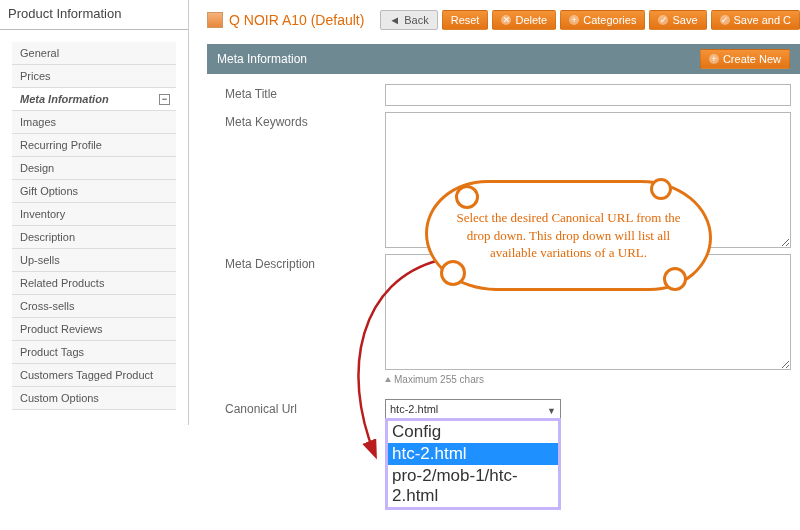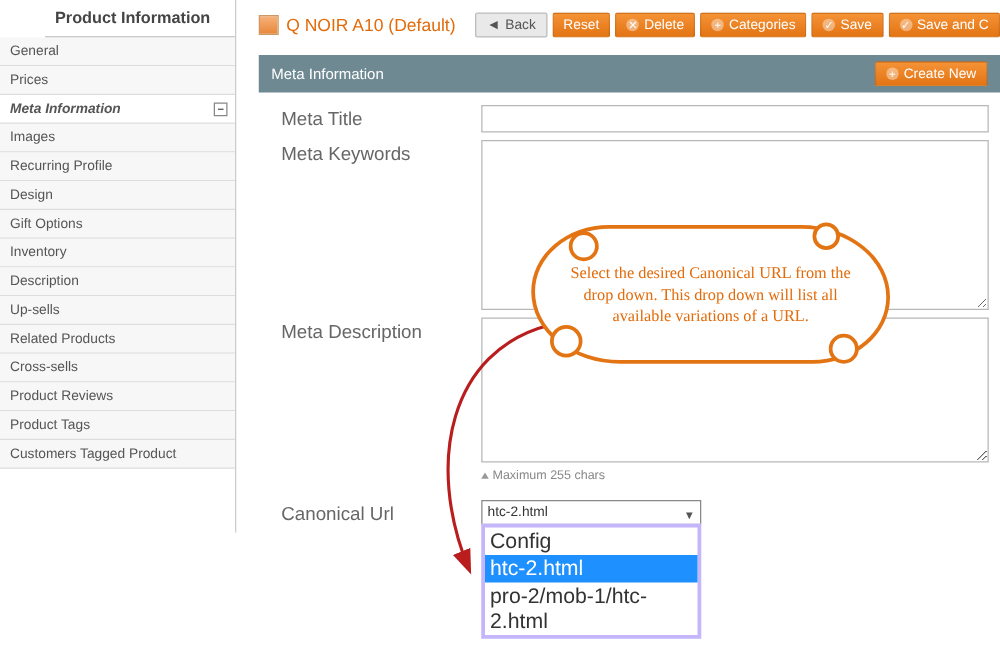--- a/index.html
+++ b/index.html
@@ -1,36 +1,36 @@
 <!DOCTYPE html>
 <html><head>
 <meta charset="utf-8">
 <style>
 body { margin:0; font-family:Arial,Helvetica,sans-serif; font-size:11px; color:#333; background:#fff; width:800px; height:530px; overflow:hidden; position:relative; }
 .layout { display:flex; }
 .sidebar { width:188px; border-right:1px solid #ccc; }
-.sidebar-title { font-weight:bold; font-size:13px; color:#444; padding:6px 8px 8px; border-bottom:1px solid #bbb;margin-left:36px; }
-.sidebar ul { list-style:none; margin:0; padding:0; }
+.sidebar-title { font-weight:normal; font-size:13px; color:#444; padding:6px 8px 8px; border-bottom:1px solid #bbb; }
+.sidebar ul { list-style:none; margin:12px; padding:0; }
 .sidebar li { border-bottom:1px solid #ddd; padding:5px 8px; color:#555; cursor:pointer; background:#f7f7f7; }
 .sidebar li.active { font-weight:bold; font-style:italic; background:#fff; position:relative; }
 .collapse { position:absolute; right:6px; top:6px; width:9px; height:9px; border:1px solid #888; font-size:9px; line-height:9px; text-align:center; color:#555; }
 .main { flex:1; padding:0 0 0 18px; }
 .header { display:flex; align-items:center; justify-content:space-between; padding:10px 0 14px; }
 .header-left { display:flex; align-items:center; gap:6px; }
 .cube { width:14px; height:14px; background:linear-gradient(#f7b27a,#e8873b); border:1px solid #c96; }
 .header-title { color:#e26b0a; font-weight:normal; font-size:14px; }
 .btn-row { display:flex; gap:4px; }
 .btn { display:inline-flex; align-items:center; gap:4px; padding:3px 8px; font-size:11px; color:#fff; border-radius:2px; cursor:pointer; border:1px solid rgba(0,0,0,.1); white-space:nowrap; }
 .btn.back { background:#e9e9e9; color:#555; border:1px solid #bbb; }
 .btn.orange { background:linear-gradient(#f49336,#e37414); }
 .circ { width:10px; height:10px; border-radius:50%; background:rgba(255,255,255,.4); display:inline-flex; align-items:center; justify-content:center; font-size:9px; color:#fff; }
 .panel-hdr { background:#6f8992; color:#fff; padding:5px 10px; font-size:12px; display:flex; justify-content:space-between; align-items:center; }
 .panel-body { padding:10px 0 0 18px; }
 .form-row { display:flex; align-items:flex-start; margin-bottom:6px; }
-.form-label { width:160px; color:#666; font-size:15px; padding-top:3px; }
+.form-label { width:160px; color:#666; font-size:12px; padding-top:3px; }
 .text-input { height:18px; border:1px solid #b7b7b7; width:400px; }
 .textarea { border:1px solid #b7b7b7; width:400px; }
 .ta-kw { height:130px; }
 .ta-desc { height:110px; }
 .helper { color:#888; font-size:10px; margin:2px 0 8px 0; display:flex; align-items:center; gap:3px; }
 .tri { width:0; height:0; border-left:3px solid transparent; border-right:3px solid transparent; border-bottom:5px solid #999; }
 .select-wrap { position:relative; width:176px; }
 .select-box { border:1px solid #888; height:18px; line-height:18px; padding:0 18px 0 4px; font-size:11px; background:#fff; position:relative; }
 .select-box::after { content:"▼"; position:absolute; right:4px; top:2px; font-size:9px; color:#555; }
 .dropdown { position:absolute; top:19px; left:0; right:0; border:3px solid #c4b5fd; background:#fff; font-size:17px; z-index:5; }
@@ -56,20 +56,21 @@
         <li>Design</li>
         <li>Gift Options</li>
         <li>Inventory</li>
         <li>Description</li>
         <li>Up-sells</li>
         <li>Related Products</li>
         <li>Cross-sells</li>
         <li>Product Reviews</li>
         <li>Product Tags</li>
         <li>Customers Tagged Product</li>
+        <li>Custom Options</li>
       </ul>
   </div>
 
   <div class="main">
     <div class="header">
       <div class="header-left">
         <span class="cube"></span>
         <span class="header-title">Q NOIR A10 (Default)</span>
       </div>
       <div class="btn-row">

